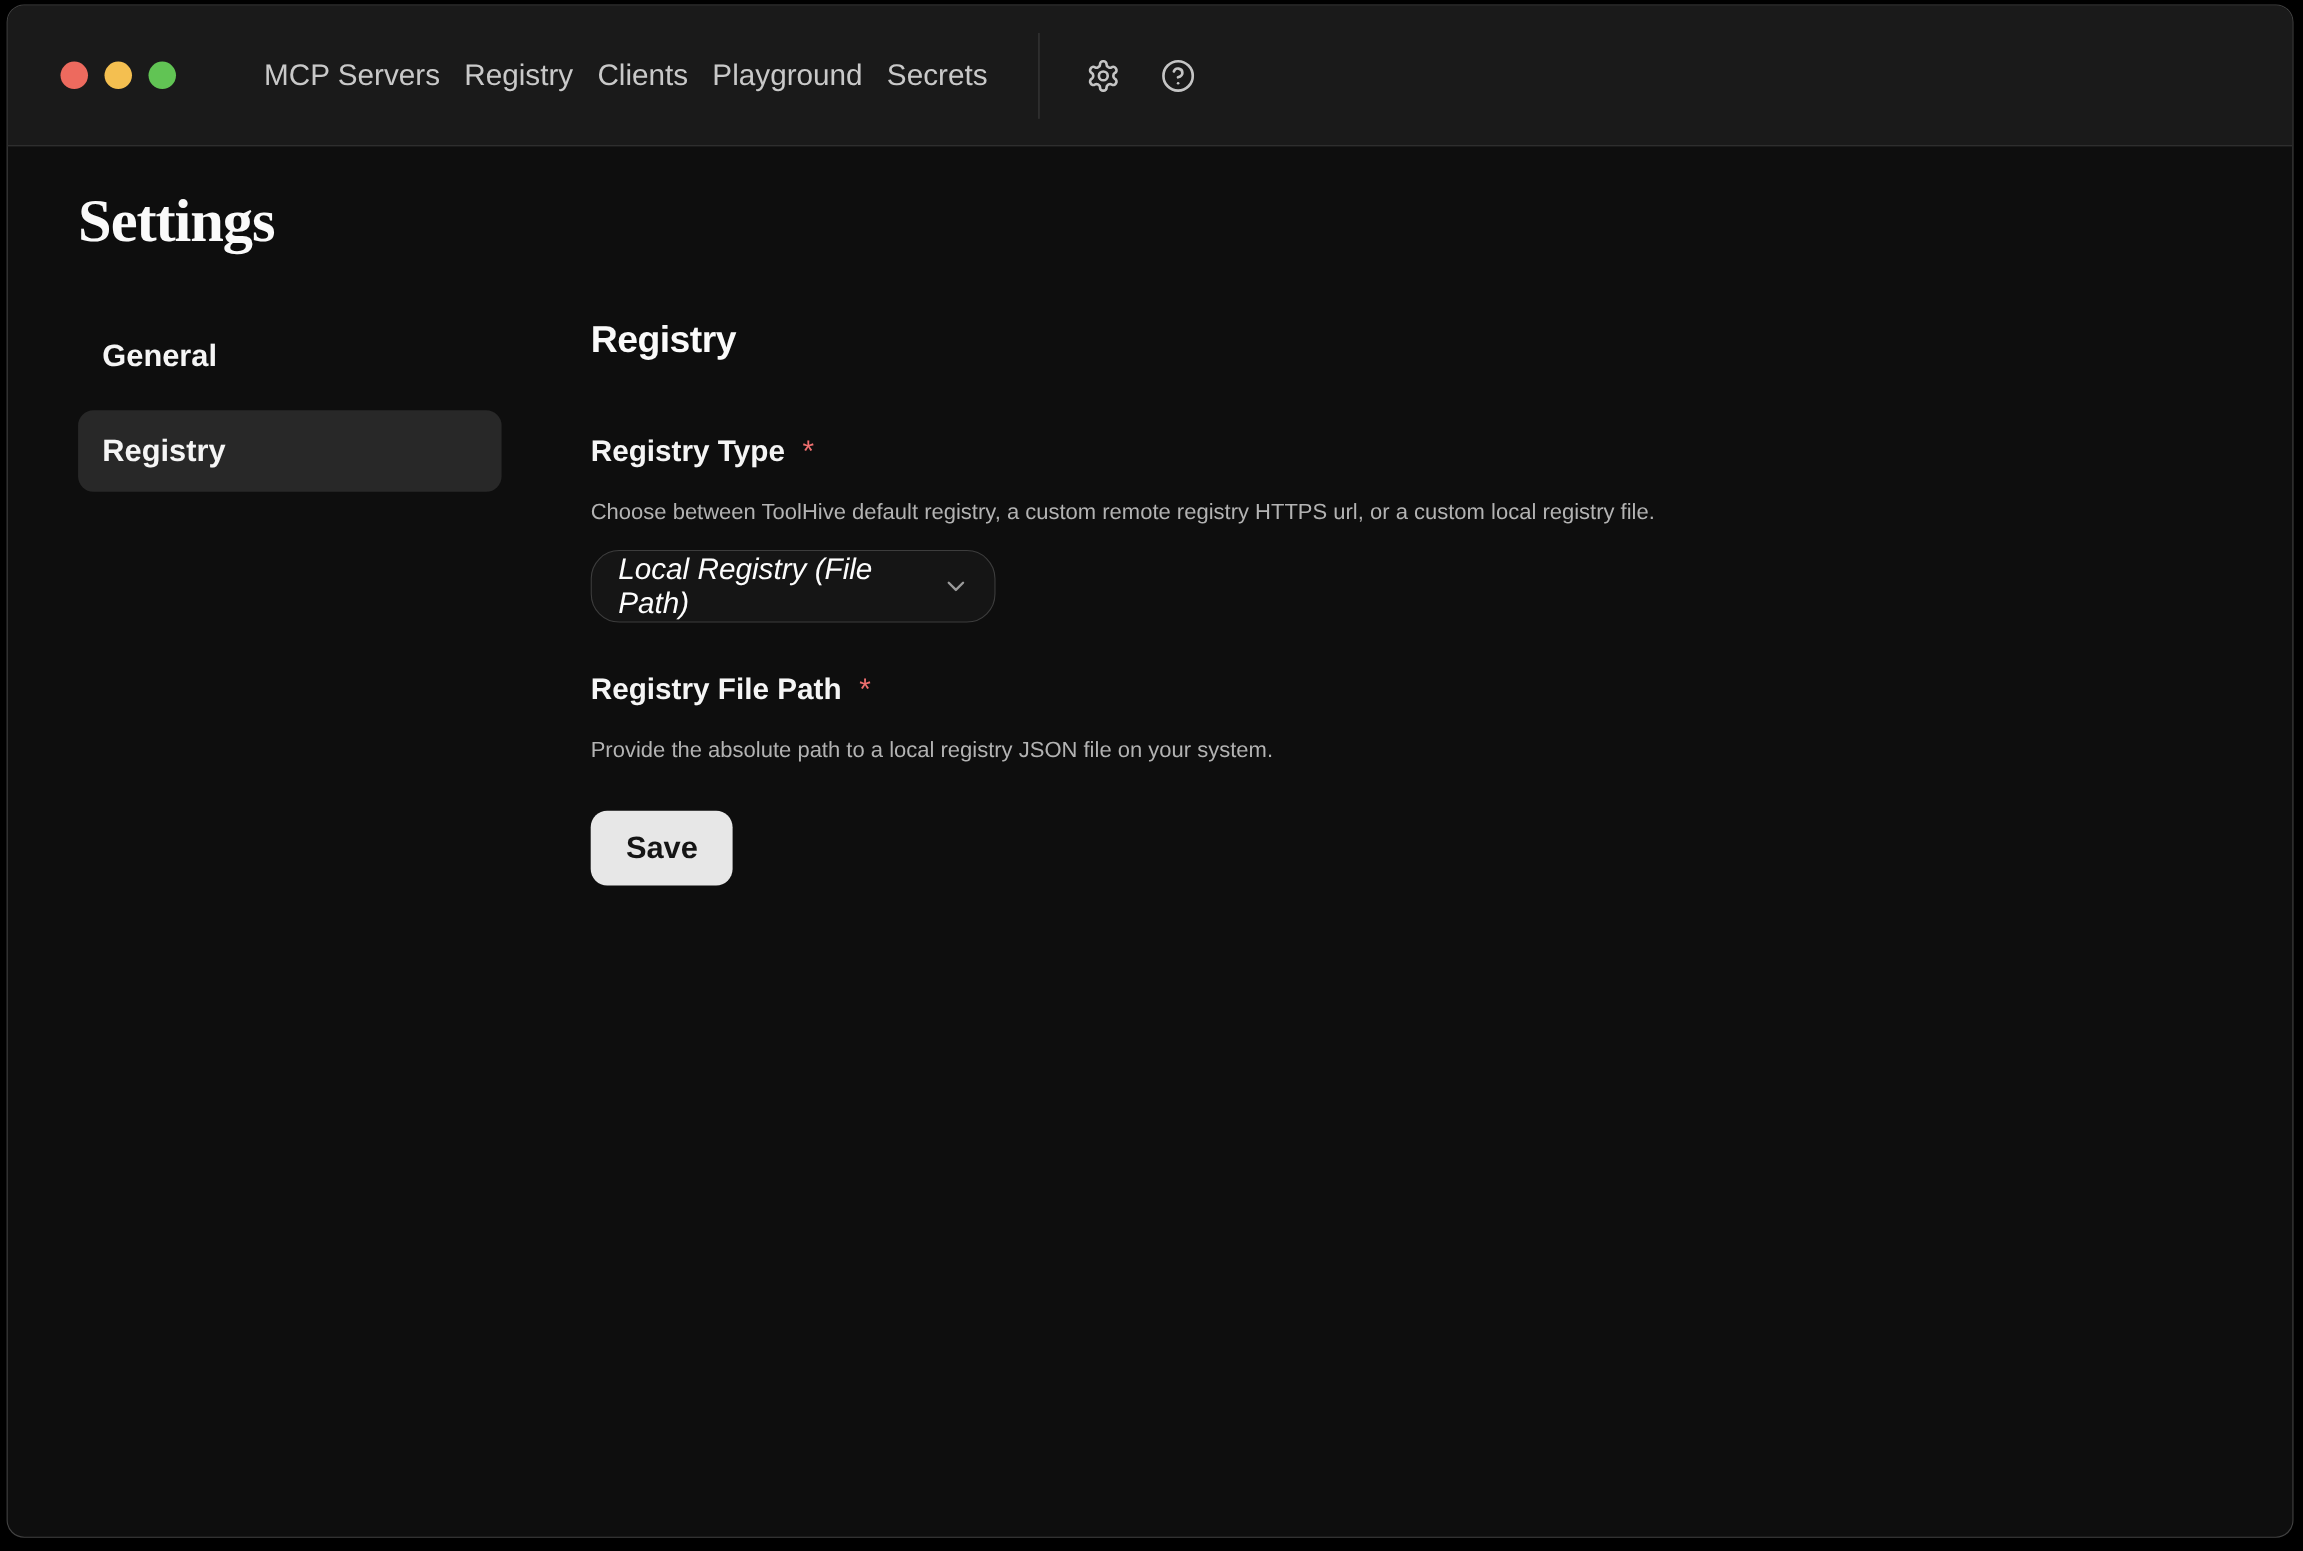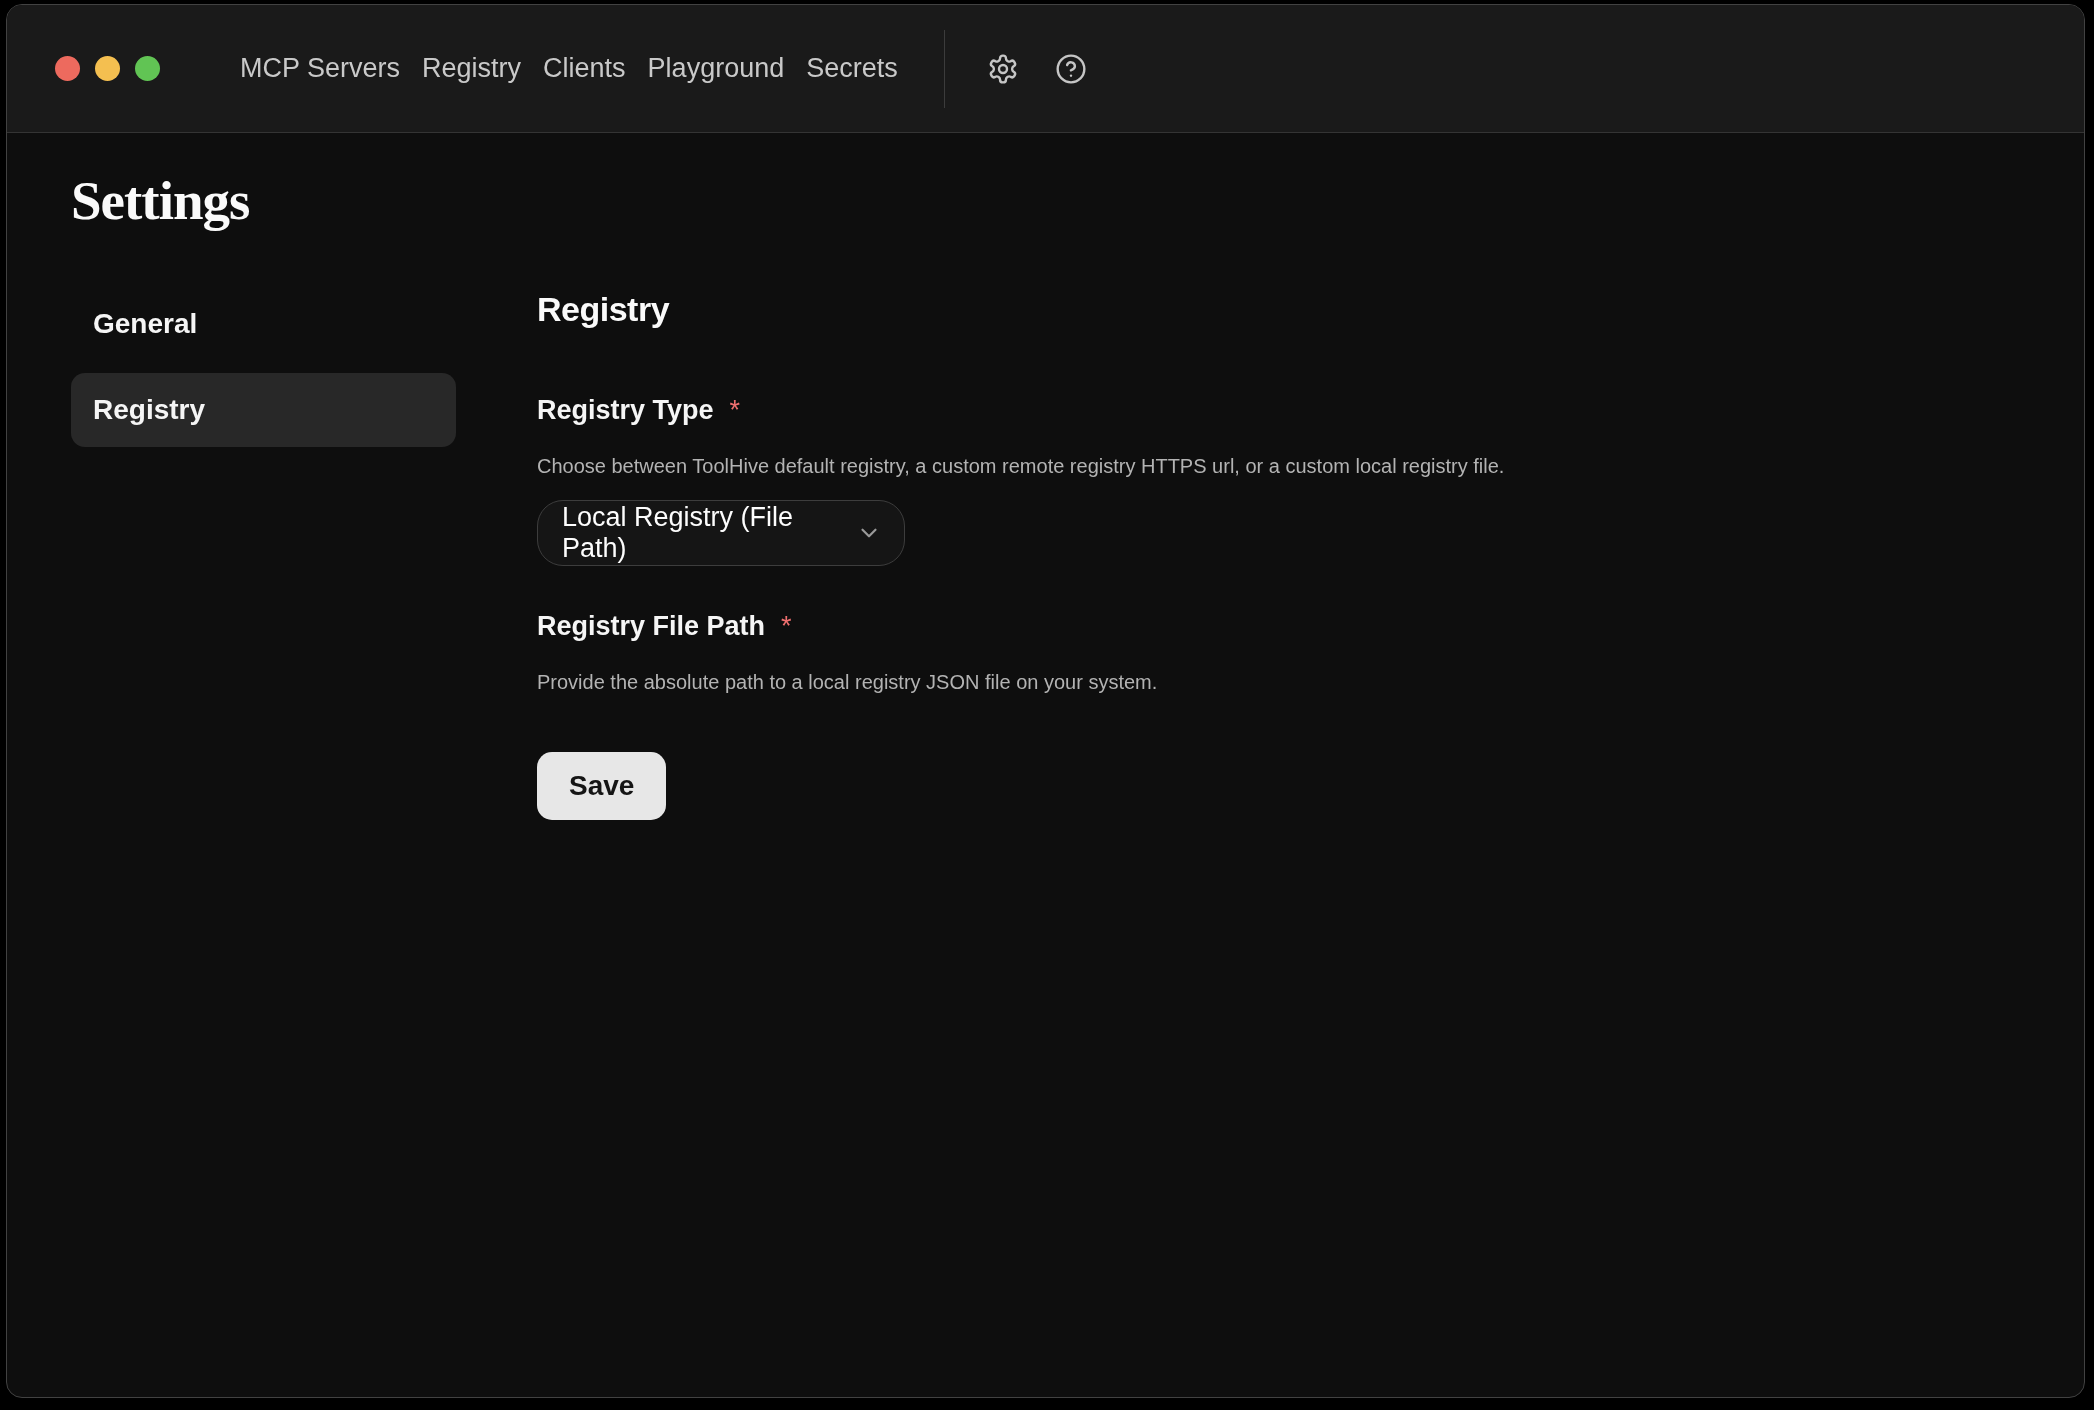--- a/index.html
+++ b/index.html
@@ -79,35 +79,36 @@
   .select {
     margin-top: 17px;
     width: 368px; height: 66px;
     background: #151515;
     border: 1px solid #3d3d3d;
     border-radius: 26px;
     display: flex; align-items: center; justify-content: space-between;
     padding: 0 22px 0 24px;
     font-size: 27px; color: #fdfdfd;
     cursor: pointer;
+    font-style: italic;
   }
   .select svg { stroke: #9a9a9a; flex-shrink: 0; margin-left: 18px; }
   .text-input {
     margin-top: 21px;
     width: 1483px; height: 64px;
     background: #101010;
     border: 1px solid #424242;
     border-radius: 16px;
     padding: 0 24px;
     font-size: 27px; color: #fdfdfd;
     font-family: "Liberation Sans", "DejaVu Sans", sans-serif;
     outline: none; display: block;
   }
   .save-btn {
-    margin-top: 53px;
+    margin-top: 38px;
     height: 68px; min-width: 126px;
     padding: 0 32px;
     background: #e7e7e7; color: #151515;
     border: none; border-radius: 15px;
     font-size: 28px; font-weight: bold;
     font-family: "Liberation Sans", "DejaVu Sans", sans-serif;
     cursor: pointer;
   }
 </style>
 </head>

